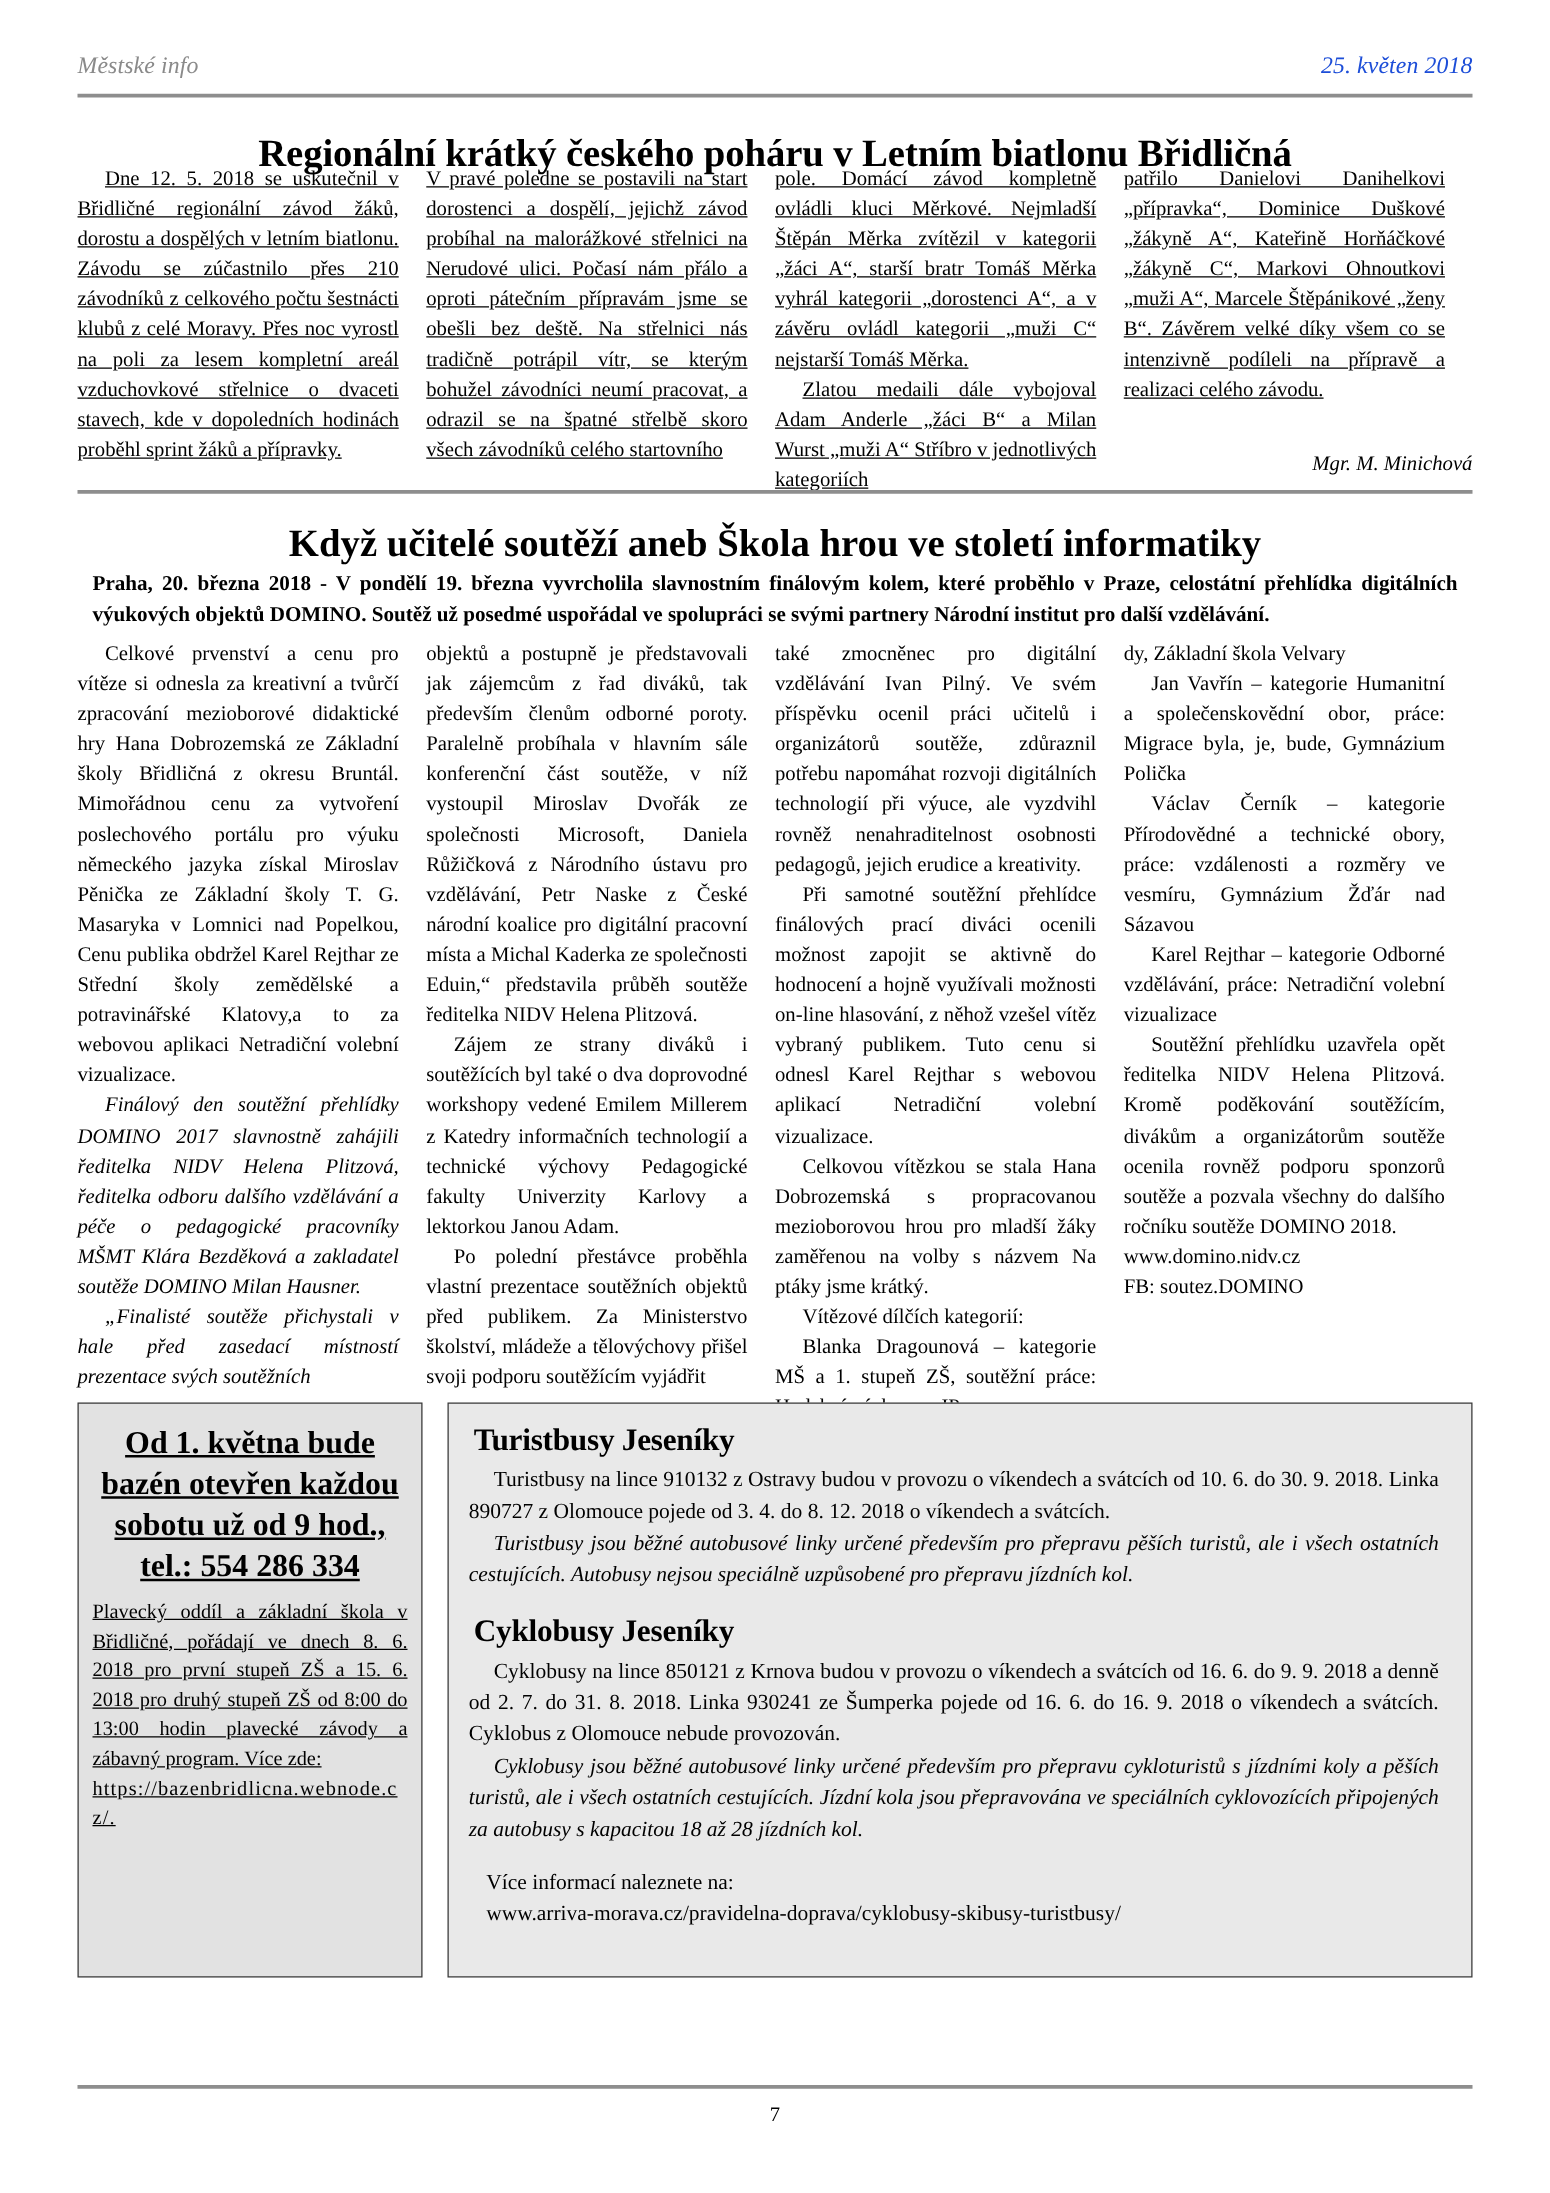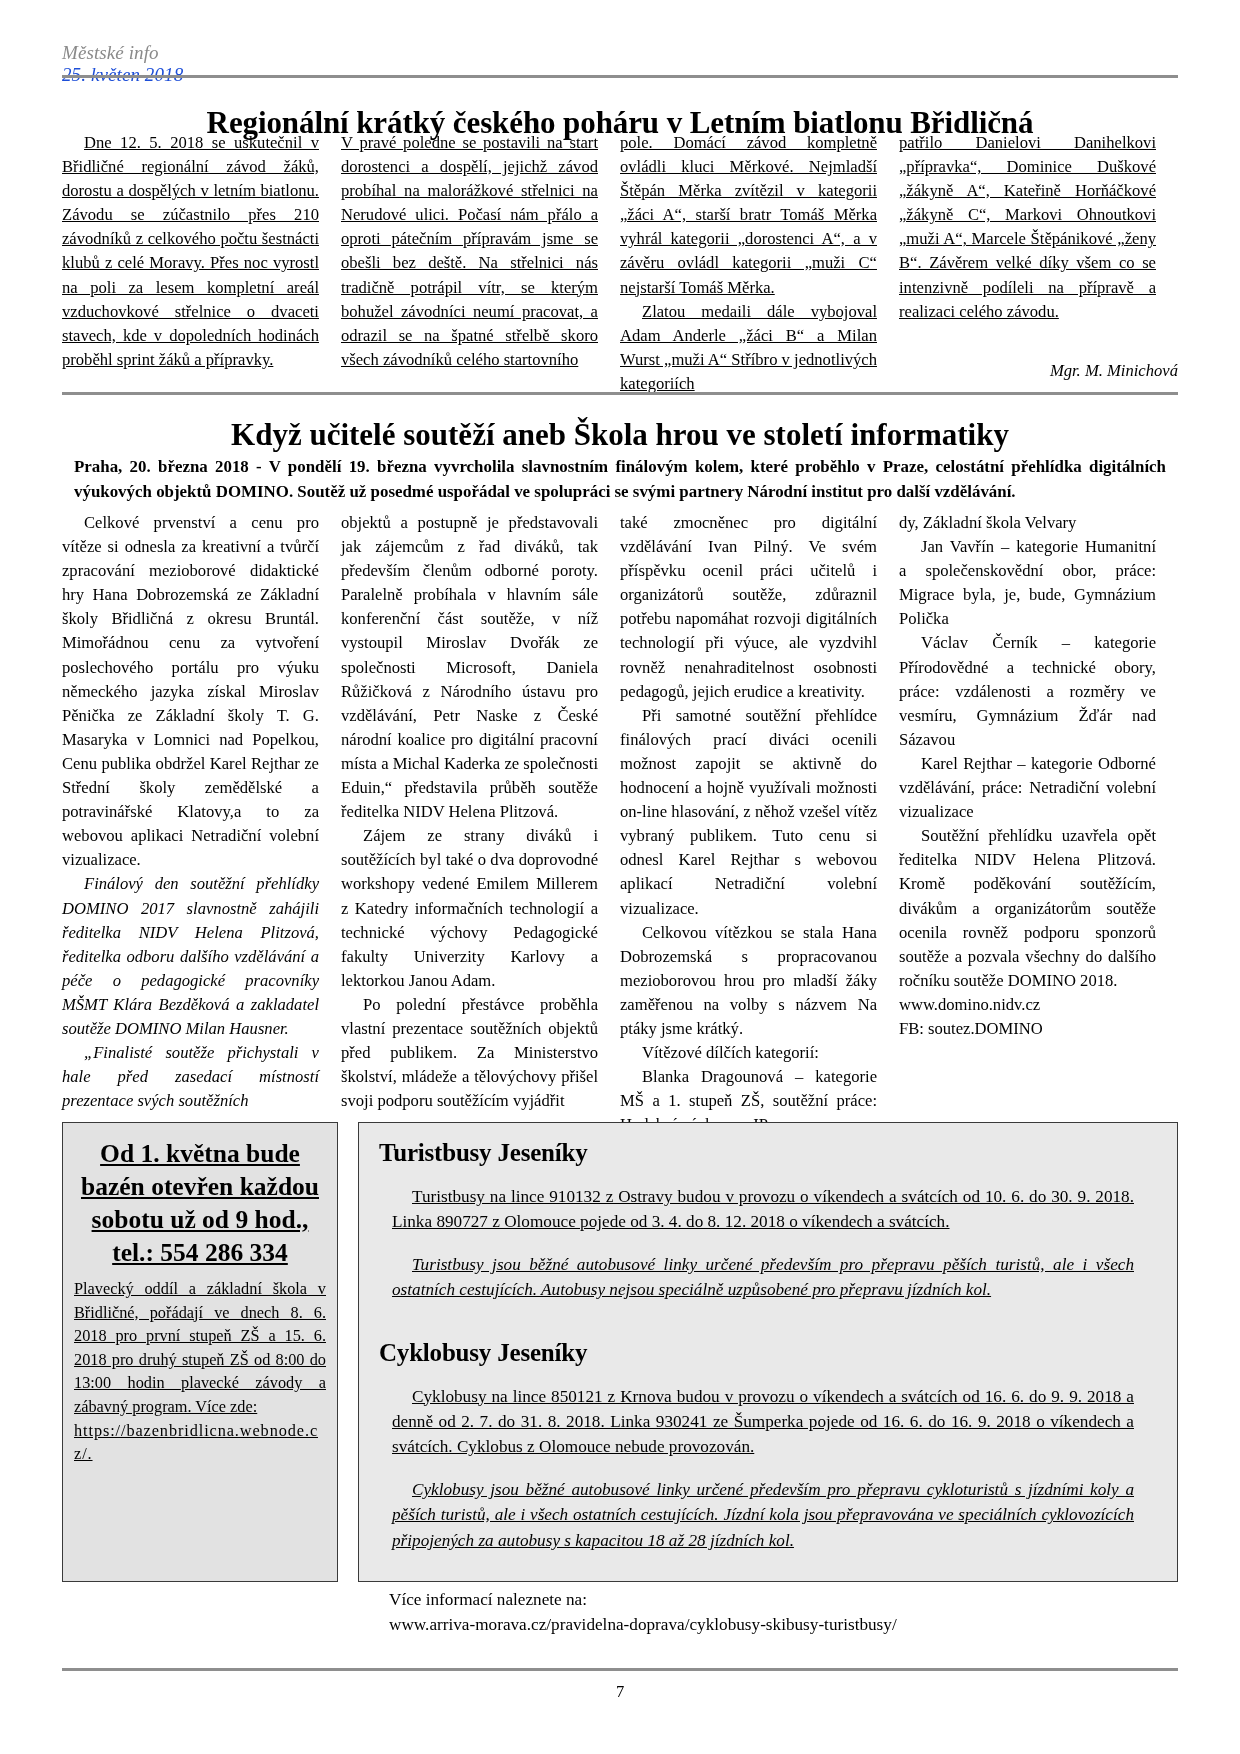--- a/index.html
+++ b/index.html
@@ -29,21 +29,20 @@
     top: 42px;
     left: 0;
     width: 1116px;
     display: flex;
     justify-content: space-between;
     align-items: baseline;
     font-style: italic;
     font-size: 19px;
     color: #8a8a8a;
     letter-spacing: .1px;
-    flex-direction: column;
   }
   .runhead .right { color: #1d4ed8; }
 
   .rule-head {
     position: absolute;
     top: 75px;
     left: 0;
     width: 1116px;
     height: 3px;
     background: #8e8e8e;
@@ -183,23 +182,22 @@
   .box-bus h2 {
     font-size: 25px;
     font-weight: bold;
     margin: 2px 0 4px 4px;
     letter-spacing: -0.2px;
   }
   .box-bus .para {
     font-size: 17.2px;
     line-height: 25.4px;
     text-align: justify;
-    margin: 17px;
+    margin: 0;
     text-indent: 20px;
-    text-decoration: underline;
   }
   .box-bus .para.ital { font-style: italic; }
   .box-bus .spacer { height: 17px; }
   .box-bus .tail {
     font-size: 17.2px;
     line-height: 25.4px;
     margin: 0;
     text-indent: 14px;
   }
 

